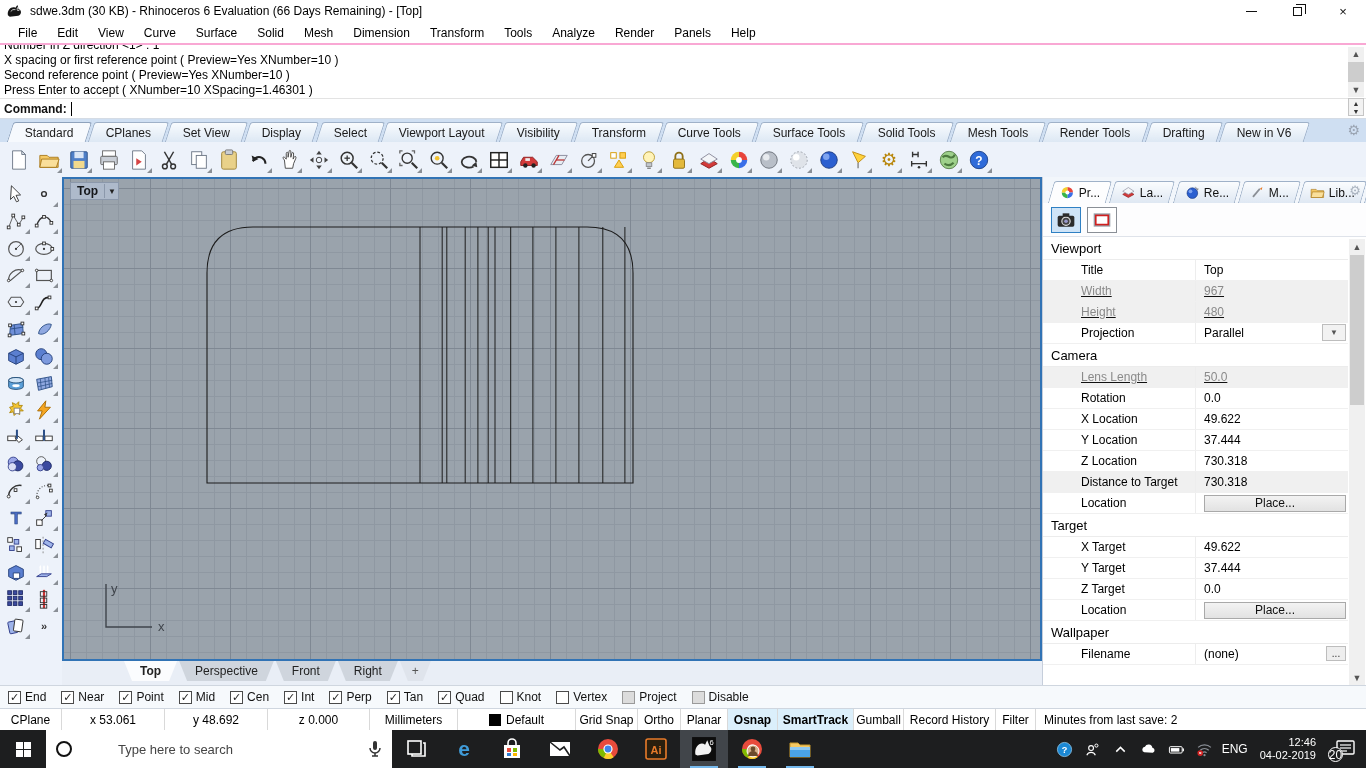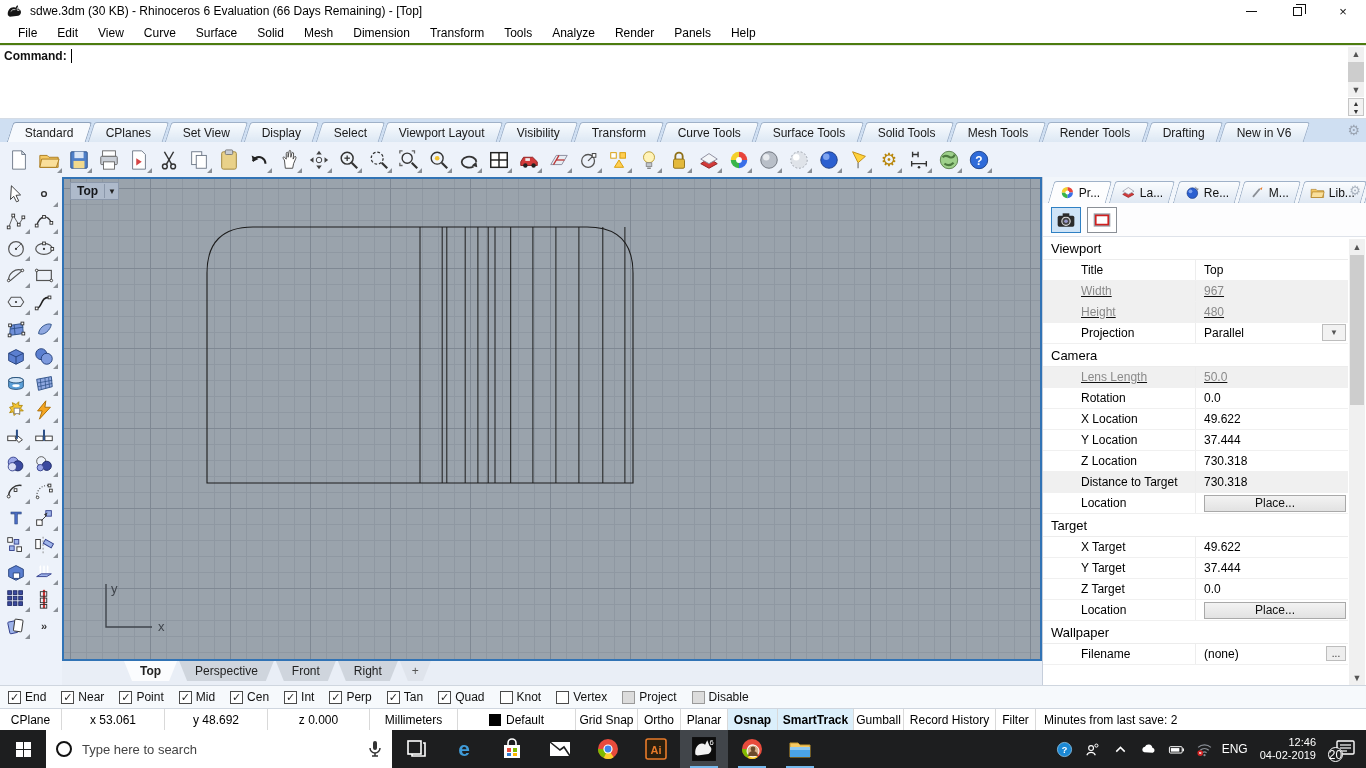--- a/index.html
+++ b/index.html
@@ -11,21 +11,21 @@
   .titlebar{height:22px;background:#fff;display:flex;align-items:center;padding-left:6px;flex:0 0 auto;}
   .titlebar .app-icon{width:17px;height:17px;margin-right:7px;display:inline-flex;}
   .titlebar .title{font-size:12px;color:#000;}
   .wincontrols{margin-left:auto;display:flex;height:100%;}
   .wincontrols span{width:46px;display:flex;align-items:center;justify-content:center;font-size:13px;color:#111;cursor:default;}
   .btn-min i{display:block;width:11px;border-top:1px solid #111;}
   .btn-restore i{display:block;width:9px;height:9px;border:1px solid #111;position:relative;background:#fff;}
   .btn-restore i:before{content:"";position:absolute;left:2px;top:-4px;width:9px;height:9px;border:1px solid #111;border-left:none;border-bottom:none;}
 
   
-  .menubar{height:23px;background:#fff;display:flex;align-items:center;padding-left:8px;border-bottom:2px solid #4d7c0f;flex:0 0 auto;}
+  .menubar{height:23px;background:#fff;display:flex;align-items:center;padding-left:8px;border-bottom:2px solid #f9a8d4;flex:0 0 auto;}
   .menu-item{padding:3px 10px;color:#000;}
 
   
   .cmdarea{height:74px;background:#fff;position:relative;flex:0 0 auto;border-bottom:1px solid #d5dce5;}
   .cmdhist{height:53px;overflow:hidden;padding-left:4px;}
   .cmdhist .hline{height:15px;line-height:15px;white-space:nowrap;color:#000;}
   .cmdhist .hline:first-child{margin-top:-7px;}
   .cmdline{height:21px;border-top:1px solid #e3e3e3;display:flex;align-items:center;padding-left:4px;}
   .cmdprompt{font-weight:bold;}
   .caret{display:inline-block;width:1px;height:14px;background:#000;margin-left:4px;}
@@ -116,21 +116,21 @@
   .sseg .swatch{width:12px;height:12px;background:#000;margin-right:5px;}
   .sseg.grow{flex:1;justify-content:flex-start;border-right:none;}
 
   
   .taskbar{height:38px;background:#1d1e1f;display:flex;align-items:stretch;flex:0 0 auto;color:#fff;}
   .tb-start{width:46px;display:flex;align-items:center;justify-content:center;}
   .winlogo{display:grid;grid-template-columns:7px 7px;grid-template-rows:7px 7px;gap:1px;}
   .winlogo i{background:#fff;}
   .tb-search{width:346px;background:#fff;display:flex;align-items:center;margin:0;padding:0 10px;color:#5f6368;gap:10px;}
   .tb-search .ring{width:16px;height:16px;border:2.5px solid #111;border-radius:50%;}
-  .tb-search .txt{flex:1;color:#444;font-size:13px;}
+  .tb-search .txt{flex:1;color:#444;font-size:13px;margin-left:36px;}
   .tb-icon{width:48px;display:flex;align-items:center;justify-content:center;position:relative;}
   .tb-icon.open:after{content:"";position:absolute;bottom:0;left:10px;right:10px;height:2px;background:#76b9ed;}
   .tb-icon.activeapp{background:#41454a;}
   .tray{margin-left:auto;display:flex;align-items:center;gap:6px;padding-right:4px;}
   .tray .titem{display:flex;align-items:center;justify-content:center;min-width:22px;height:38px;font-size:12px;color:#fff;}
   .clock{display:flex;flex-direction:column;align-items:flex-end;justify-content:center;font-size:11px;line-height:13px;padding:0 6px;}
   .badgewrap{position:relative;width:34px;height:38px;display:flex;align-items:center;justify-content:center;}
   .badge{position:absolute;left:0px;bottom:6px;width:15px;height:15px;border:1px solid #fff;border-radius:50%;background:#1d1e1f;font-size:12px;display:flex;align-items:center;justify-content:center;color:#fff;}
 </style>
 </head>
@@ -169,20 +169,26 @@
       <span class="menu-item">Dimension</span>
       <span class="menu-item">Transform</span>
       <span class="menu-item">Tools</span>
       <span class="menu-item">Analyze</span>
       <span class="menu-item">Render</span>
       <span class="menu-item">Panels</span>
       <span class="menu-item">Help</span>
     </div>
 
   <div class="cmdarea">
+    <div class="cmdhist" id="cmdhist">
+        <div class="hline">Number in Z direction &lt;1&gt; : 1</div>
+        <div class="hline">X spacing or first reference point ( Preview=Yes  XNumber=10 )</div>
+        <div class="hline">Second reference point ( Preview=Yes  XNumber=10 )</div>
+        <div class="hline">Press Enter to accept ( XNumber=10  XSpacing=1.46301 )</div>
+      </div>
     <div class="cmdline">
       <span class="cmdprompt">Command:</span>
       <span class="caret"></span>
     </div>
     <div class="vscroll">
       <div class="arr">▲</div>
       <div class="thumb"></div>
       <div class="arr">▼</div>
     </div>
     <div class="spinner">

